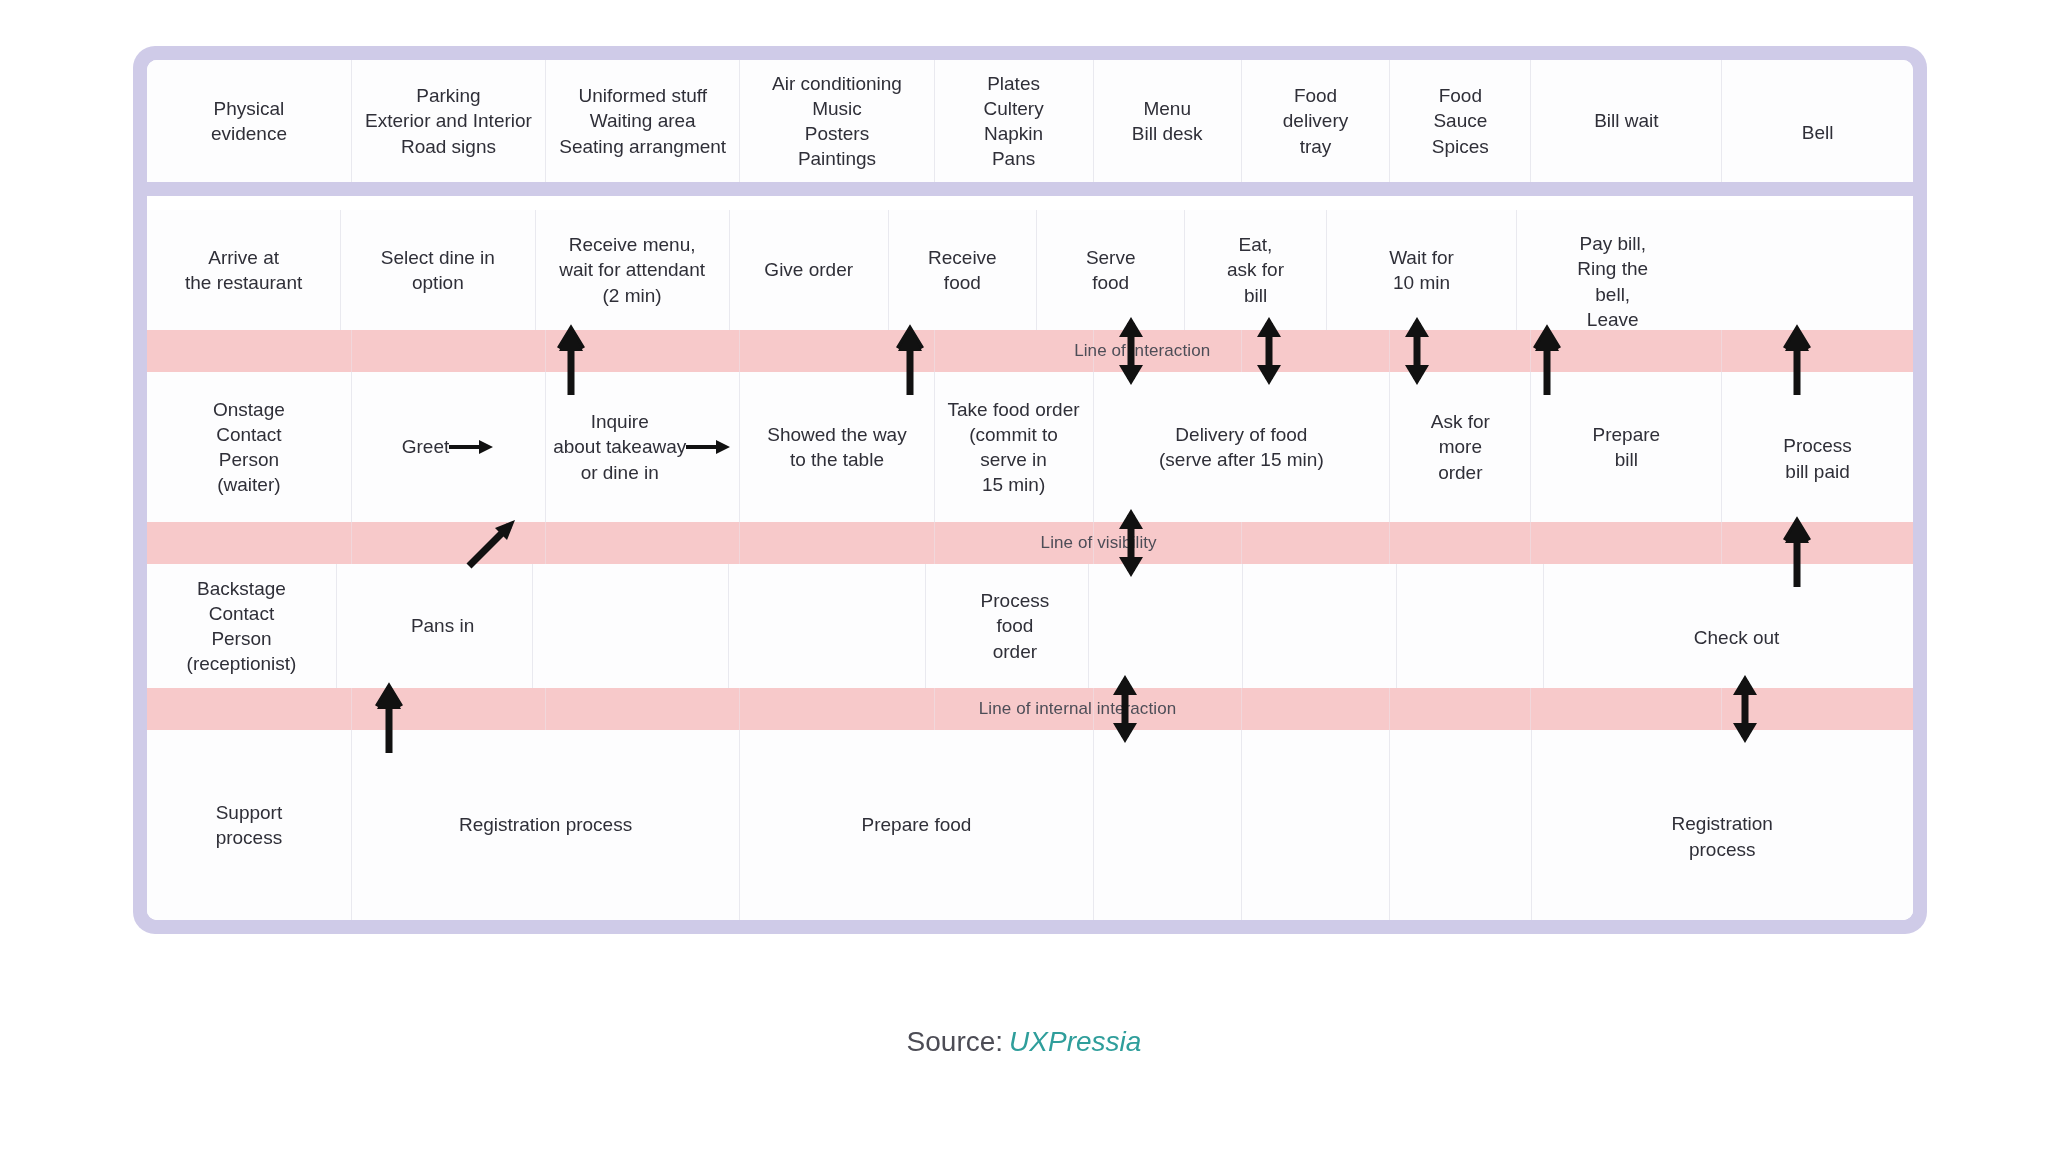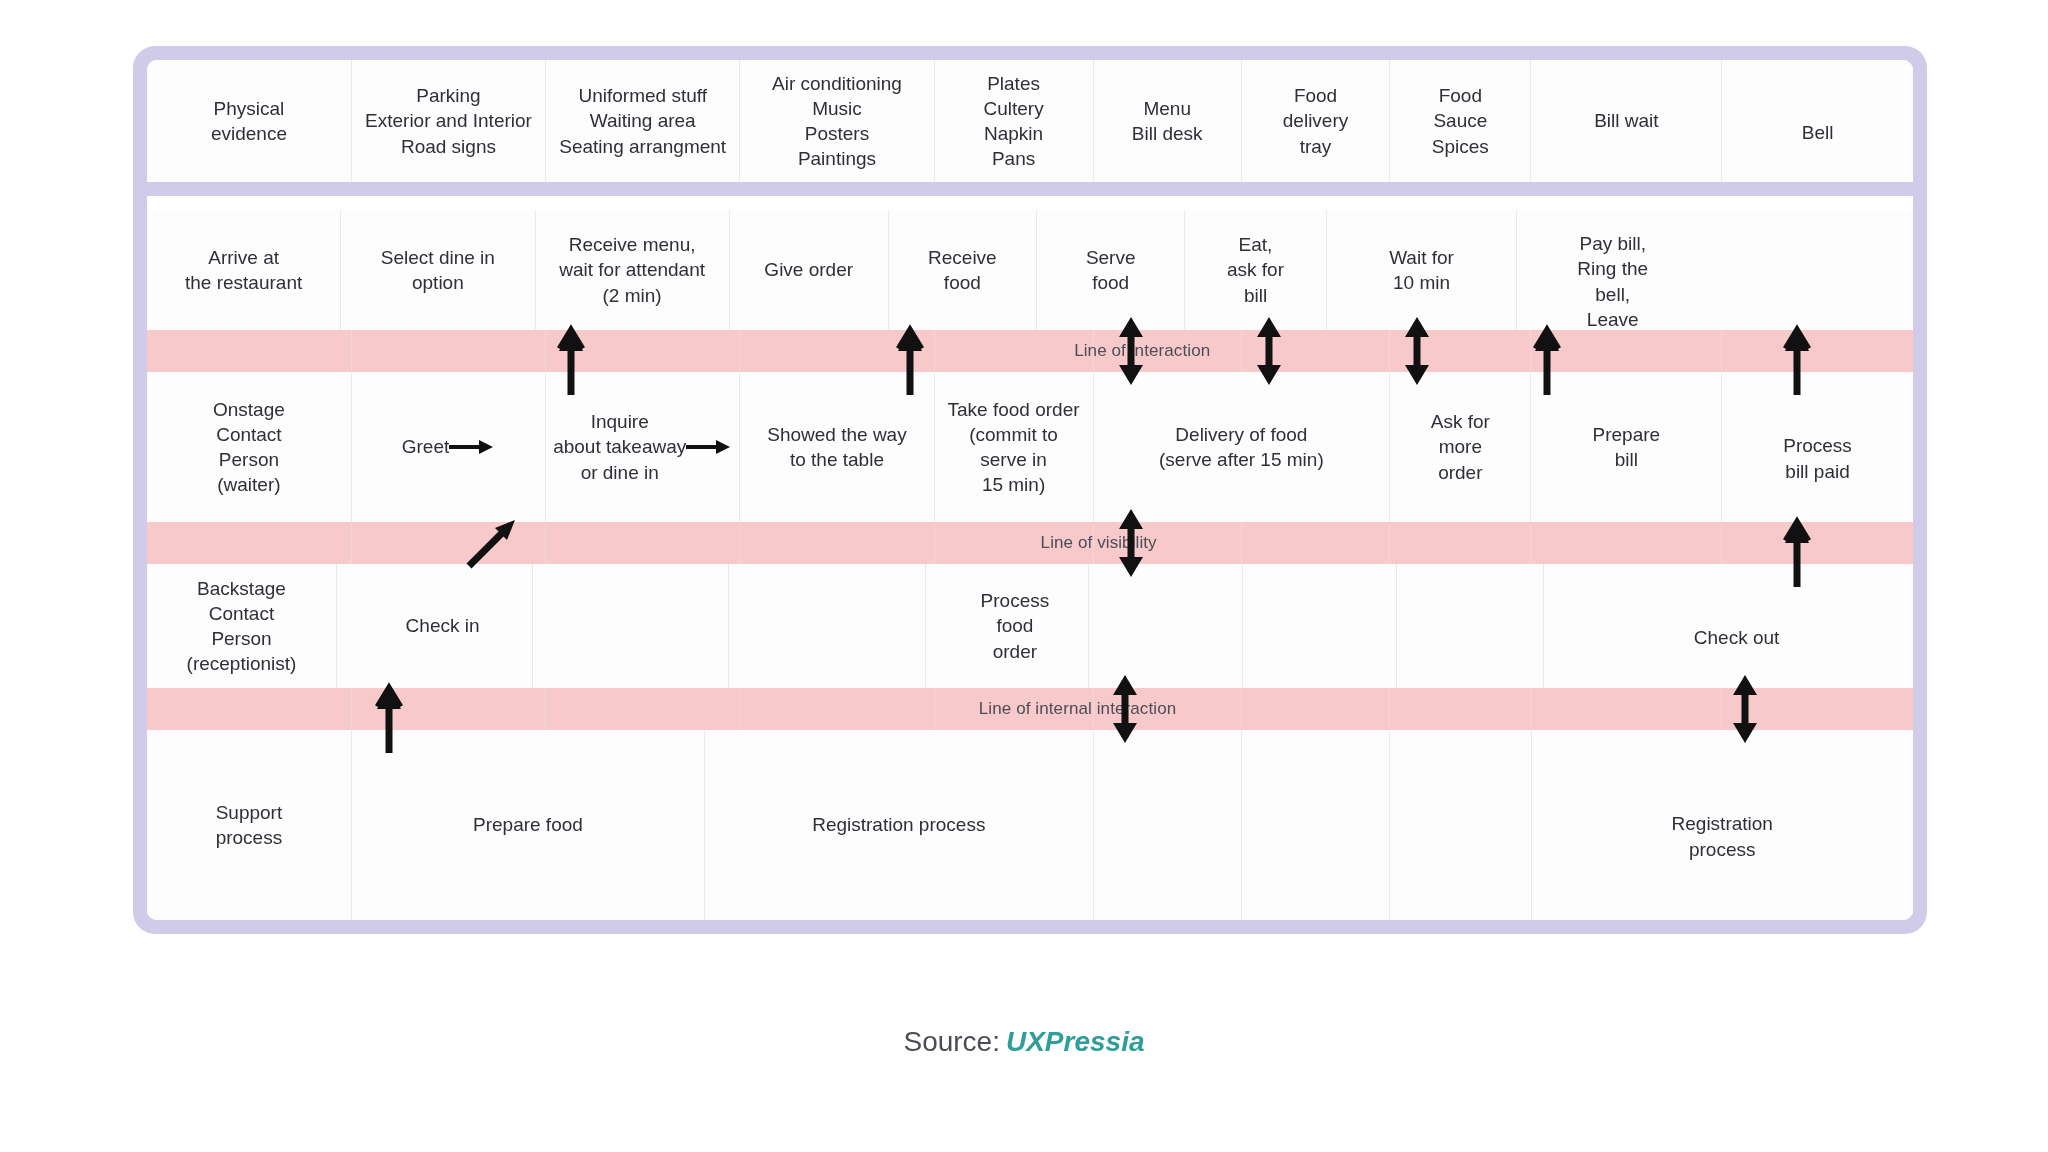--- a/index.html
+++ b/index.html
@@ -100,21 +100,21 @@
     position:absolute;
     left:0;right:0;
     top:1026px;
     text-align:center;
     font-size:28px;
     color:#4c4c55;
   }
   .source-link{
     color:#2f9e9b;
     font-style:italic;
-    font-weight:700;
+    font-weight:400;
     margin-left:6px;
     text-align:right;
   }
 </style>
 </head>
 <body>
 
 <div class="blueprint-frame">
   <div class="blueprint-grid">
 
@@ -199,21 +199,21 @@
         <span style="width:8.4%"></span>
           <span style="width:8.0%"></span>
           <span style="width:10.8%"></span>
         <span style="width:10.8%"></span>
       </div>
       <div class="band-label">Line of visibility</div>
     </div>
 
     <div class="row" id="row-backstage">
       <div class="cell" style="width:11.6%">Backstage<br>Contact<br>Person<br>(receptionist)</div>
-      <div class="cell" style="width:11.0%">Check in</div>
+      <div class="cell" style="width:11.0%">Pans in</div>
       <div class="cell blank" style="width:11.0%"></div>
       <div class="cell blank" style="width:11.0%"></div>
       <div class="cell" style="width:9.0%">Process<br>food<br>order</div>
       <div class="cell blank" style="width:8.4%"></div>
       <div class="cell blank" style="width:8.4%"></div>
       <div class="cell blank" style="width:8.0%"></div>
       <div class="cell" style="width:21.6%">Check out</div>
     </div>
 
     <div class="band" id="band-internal">
@@ -227,22 +227,22 @@
         <span style="width:8.4%"></span>
           <span style="width:8.0%"></span>
           <span style="width:10.8%"></span>
         <span style="width:10.8%"></span>
       </div>
       <div class="band-label">Line of internal interaction</div>
     </div>
 
     <div class="row" id="row-support">
       <div class="cell" style="width:11.6%">Support<br>process</div>
+      <div class="cell" style="width:22.0%">Registration process</div>
       <div class="cell" style="width:20.0%">Prepare food</div>
-      <div class="cell" style="width:22.0%">Registration process</div>
       <div class="cell blank" style="width:8.4%"></div>
       <div class="cell blank" style="width:8.4%"></div>
       <div class="cell blank" style="width:8.0%"></div>
       <div class="cell" style="width:21.6%">Registration<br>process</div>
     </div>
 
     <svg class="arrow-layer" viewBox="0 0 1766 860" preserveAspectRatio="none">
       <defs>
 
         <g id="arrow-up">

